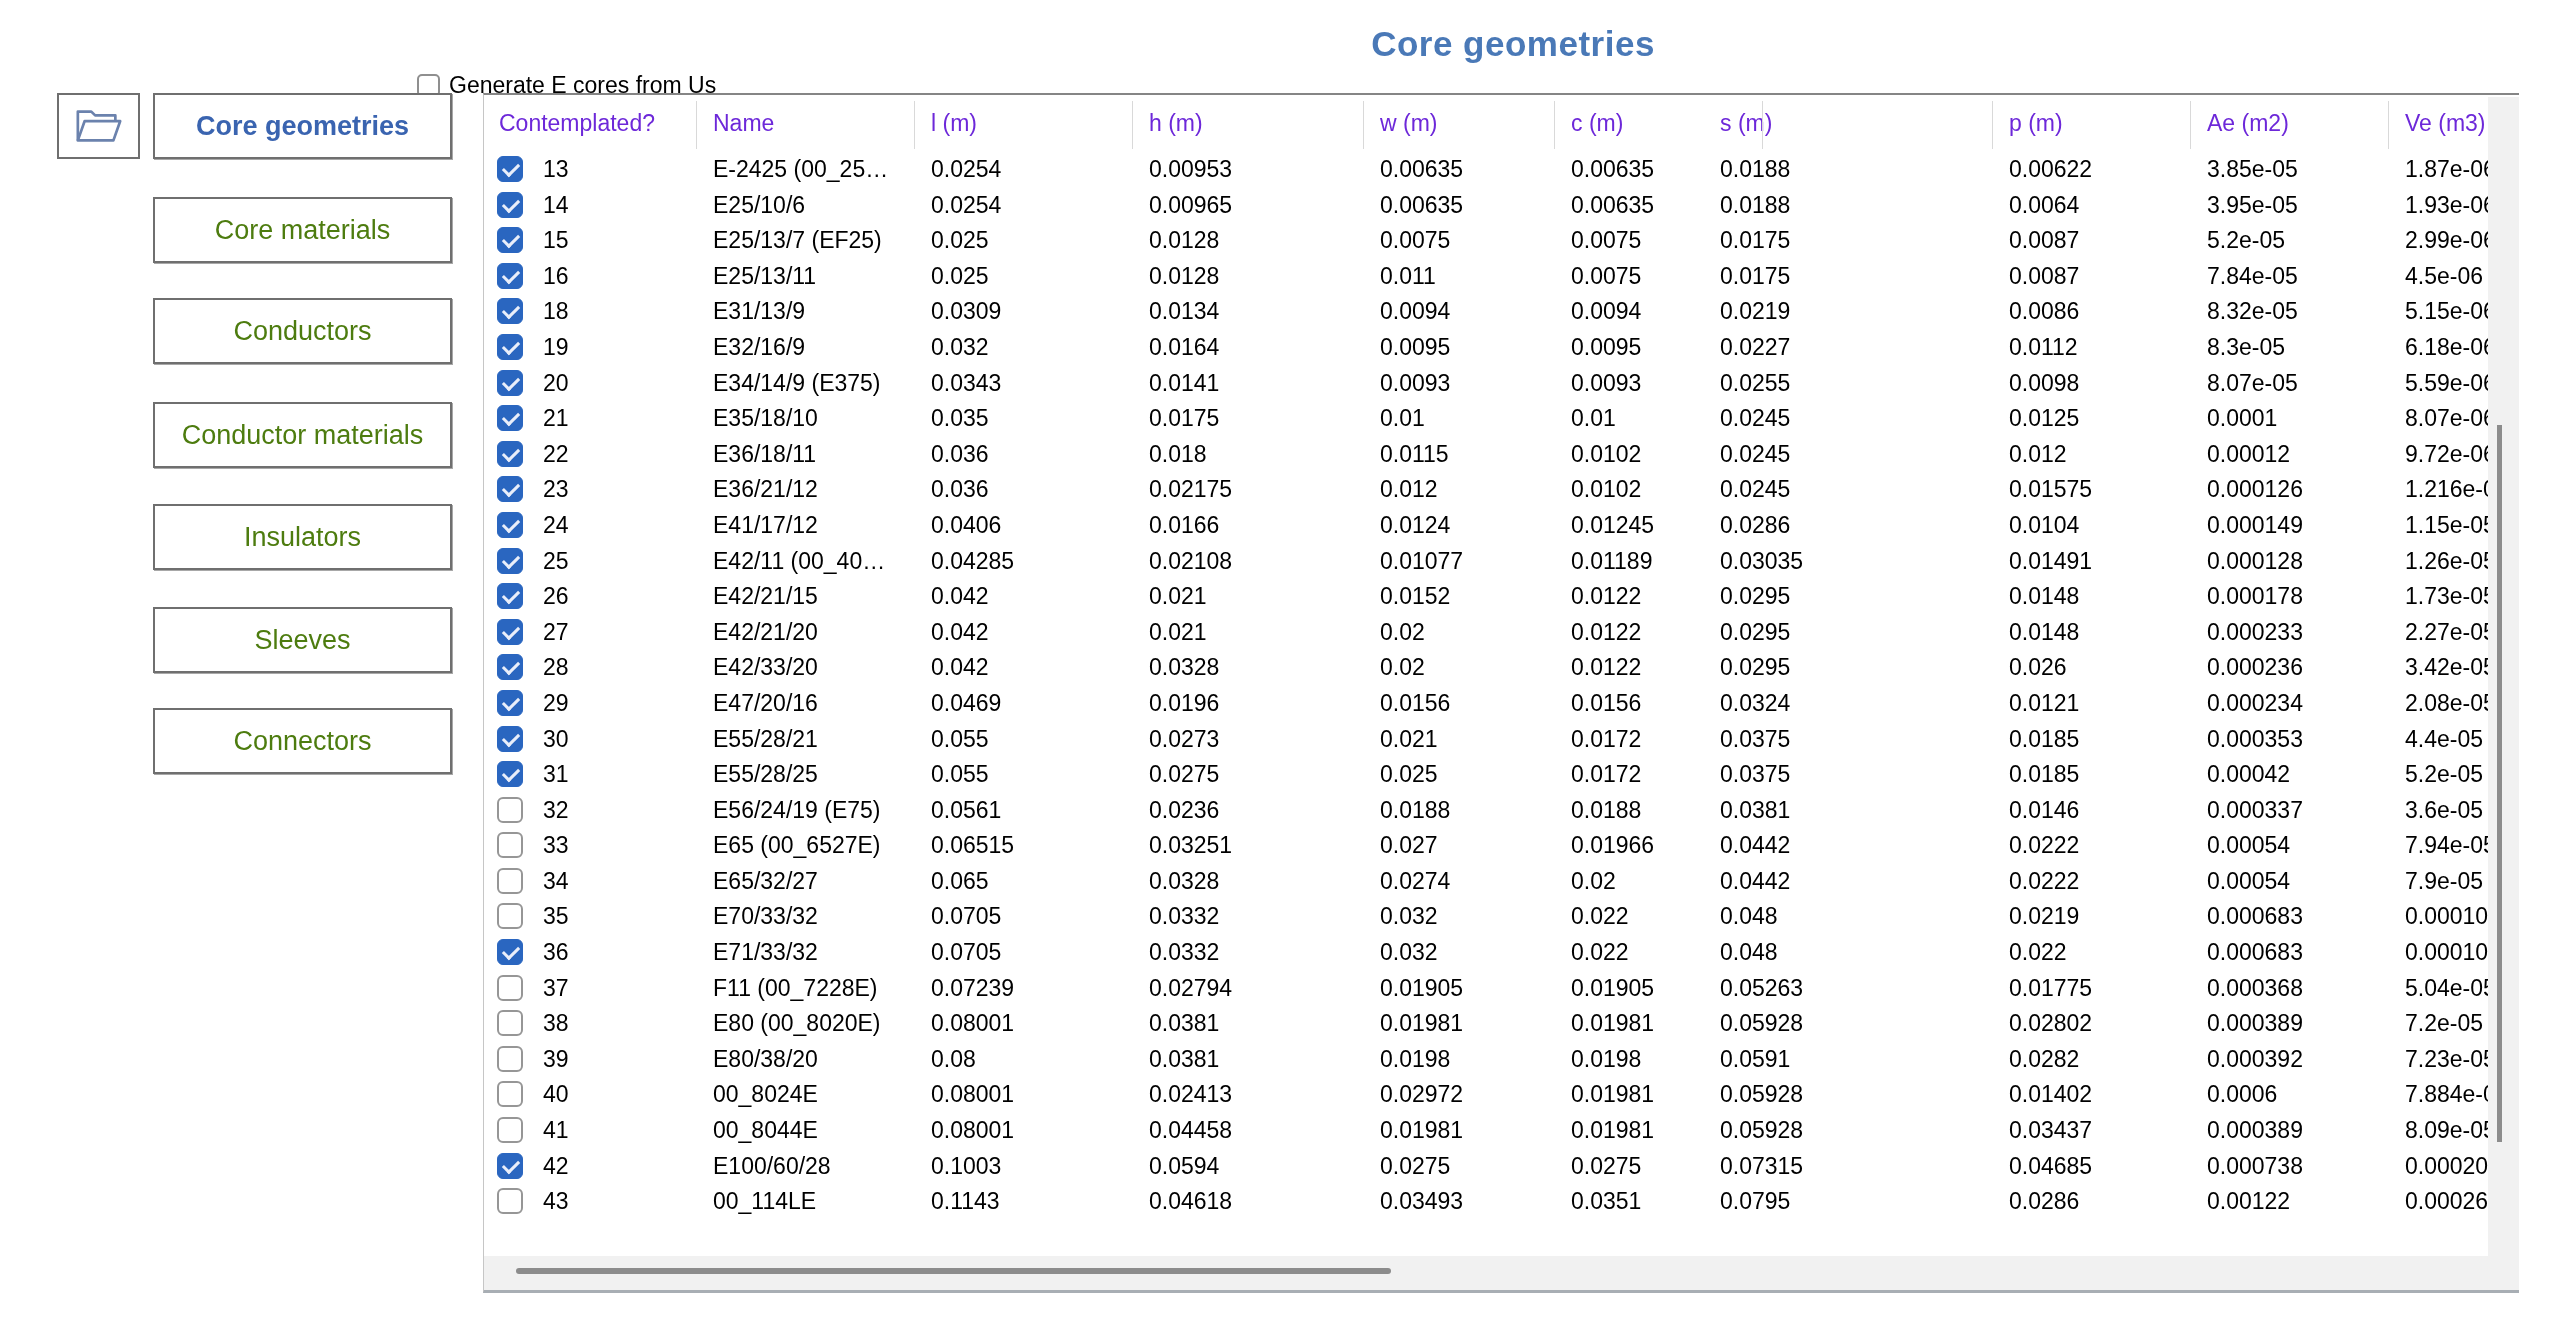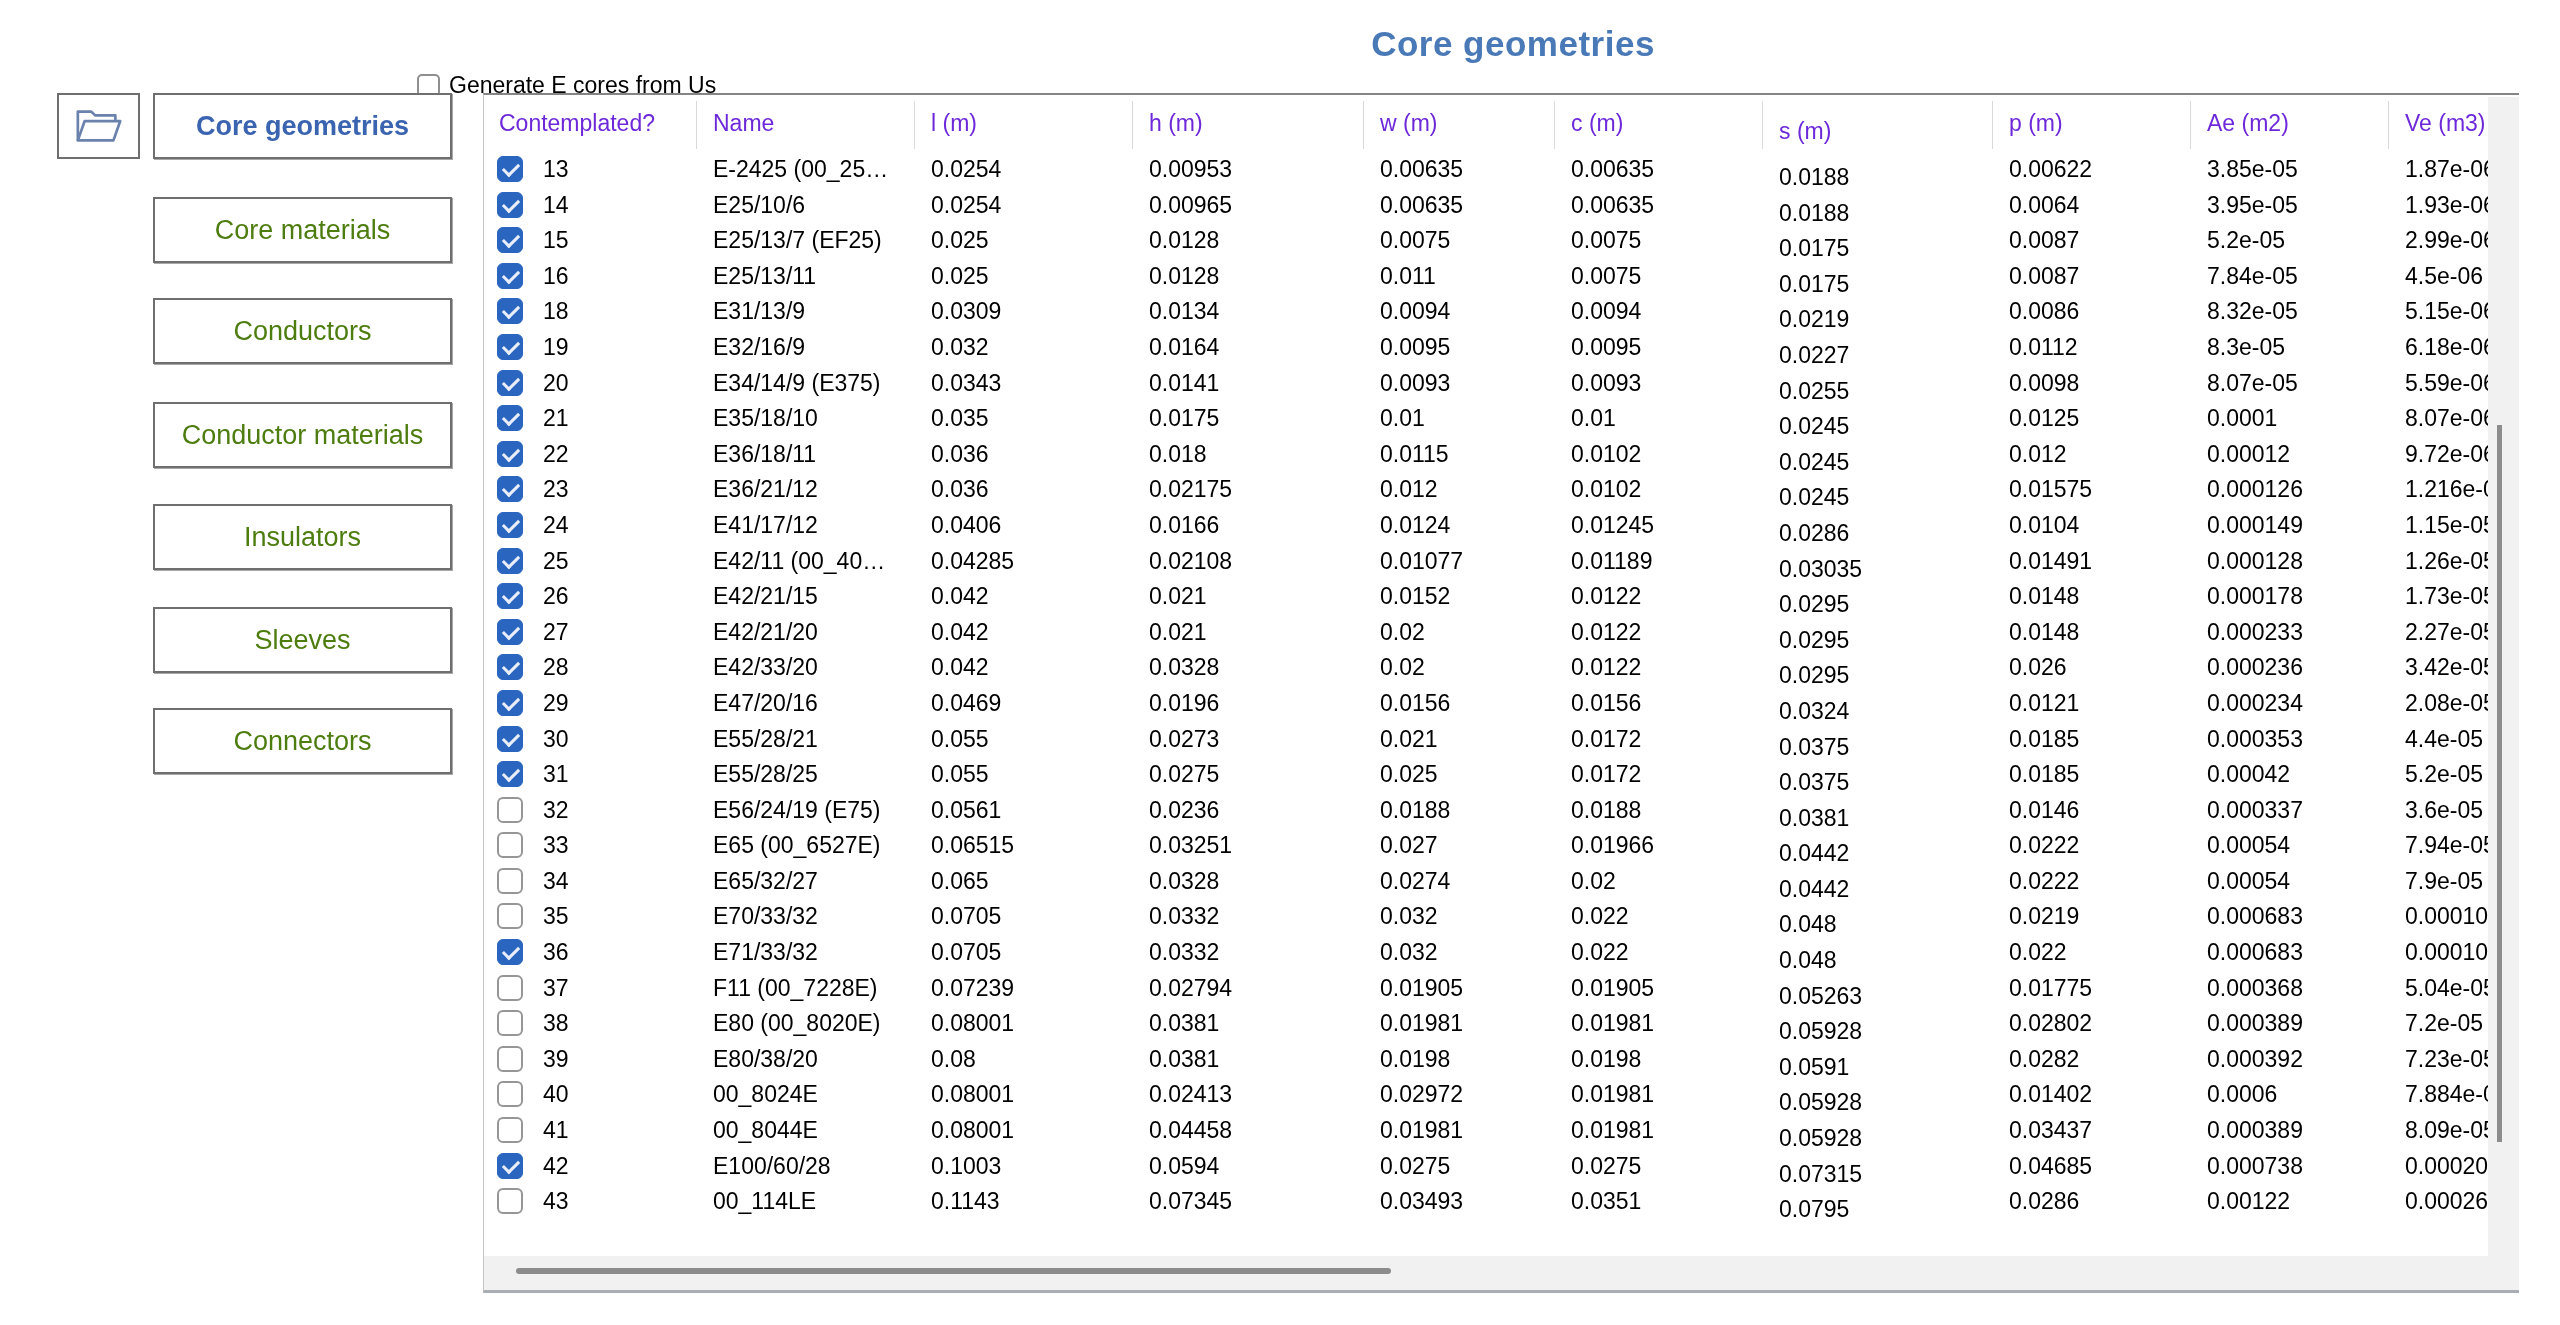--- a/index.html
+++ b/index.html
@@ -45,21 +45,21 @@
     position:absolute;top:0;height:57px;line-height:57px;font-size:23px;color:#6d28d9;white-space:nowrap;
   }
   .thead .hsep{position:absolute;top:6px;width:1px;height:48px;background:#d9d9d9;}
 
   .tbody{position:absolute;left:0;top:57px;width:2004px;height:1104px;overflow:hidden;background:#fff;}
   .trow{position:relative;height:35.6px;width:2004px;}
   .trow .cell{
     position:absolute;top:0;height:35.6px;line-height:35.6px;font-size:23px;white-space:nowrap;
   }
   .c-num{left:59px;} .c-name{left:229px;} .c-l{left:447px;} .c-h{left:665px;}
-  .c-w{left:896px;} .c-c{left:1087px;} .c-s{left:1295px;margin-top:8px;} .c-p{left:1525px;}
+  .c-w{left:896px;} .c-c{left:1087px;} .c-s{left:1236px;} .c-p{left:1525px;}
   .c-ae{left:1723px;} .c-ve{left:1921px;}
   .thead .h-check{left:15px;}
 
   .cb{
     position:absolute;left:13px;top:4px;width:26px;height:26px;border-radius:6px;
     box-sizing:border-box;background:#fff;border:2px solid #969696;
   }
   .cb.checked{background:#2a66c0;border:1px solid #2a66c0;}
   .cb.checked::after{
     content:"";position:absolute;left:5px;top:6px;width:13px;height:7px;
@@ -511,21 +511,21 @@
     <span class="cell c-s">0.07315</span>
     <span class="cell c-p">0.04685</span>
     <span class="cell c-ae">0.000738</span>
     <span class="cell c-ve">0.000202</span>
   </div>
       <div class="trow">
     <span class="cb"></span>
     <span class="cell c-num">43</span>
     <span class="cell c-name">00_114LE</span>
     <span class="cell c-l">0.1143</span>
-    <span class="cell c-h">0.07345</span>
+    <span class="cell c-h">0.04618</span>
     <span class="cell c-w">0.03493</span>
     <span class="cell c-c">0.0351</span>
     <span class="cell c-s">0.0795</span>
     <span class="cell c-p">0.0286</span>
     <span class="cell c-ae">0.00122</span>
     <span class="cell c-ve">0.000262</span>
   </div>
     </div>
 
   <div class="vscroll-track">

